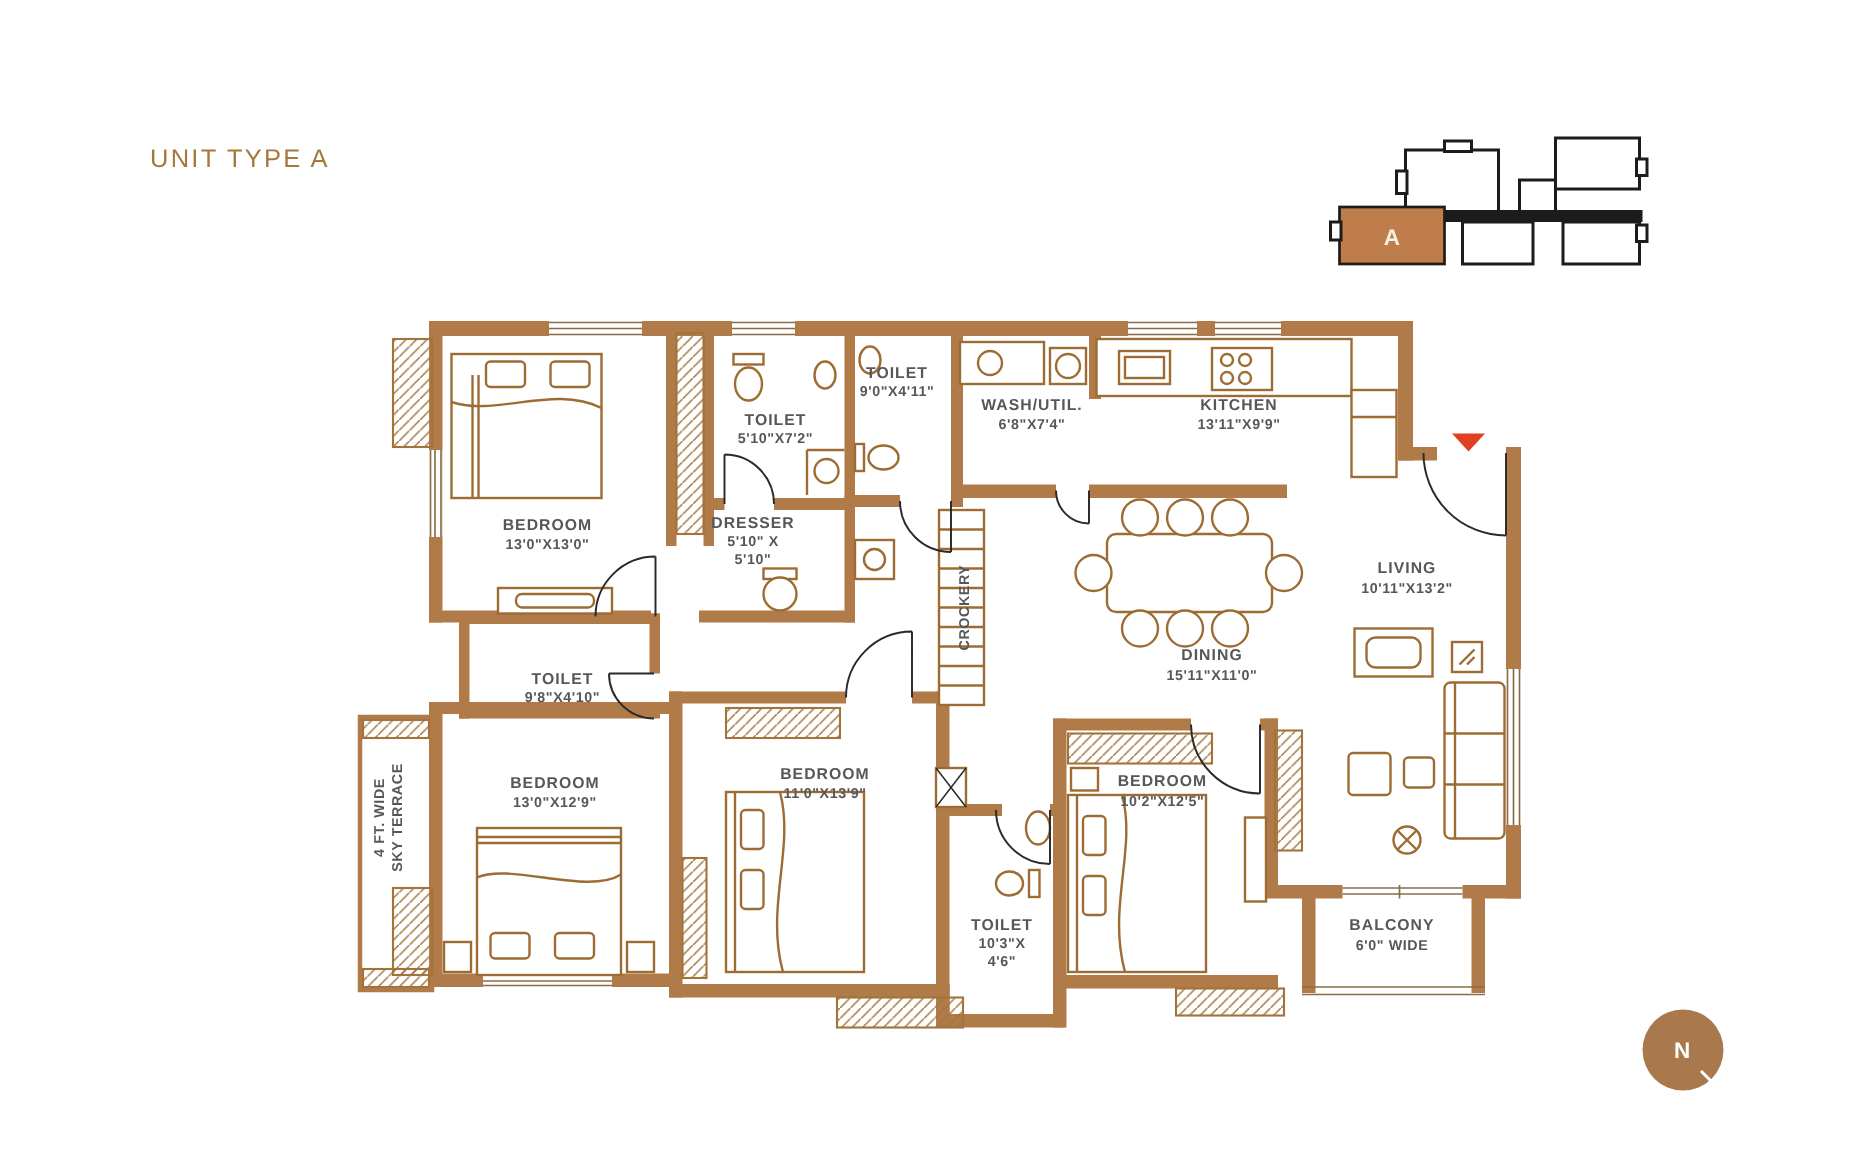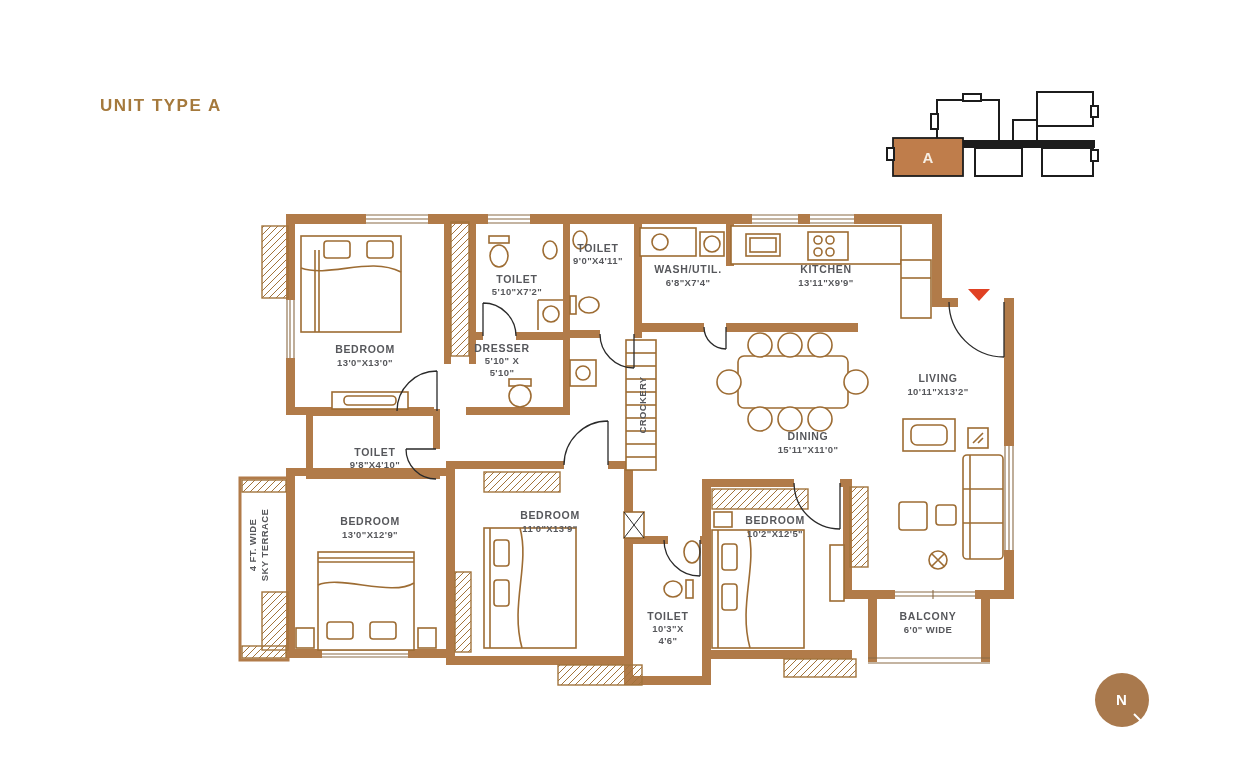--- a/index.html
+++ b/index.html
@@ -1,18 +1,18 @@
 <!DOCTYPE html>
 <html><head>
 <meta charset="utf-8">
 <style>
   html,body{margin:0;padding:0;background:#ffffff;}
   .page{position:relative;width:1250px;height:780px;background:#ffffff;overflow:hidden;
         font-family:"Liberation Sans", sans-serif;}
-  .title{position:absolute;left:100px;top:96px;font-size:17px;font-weight:bold;
+  .title{position:absolute;left:100px;top:96px;font-size:17px;font-weight:normal;
          letter-spacing:1.5px;color:#a5793c;}
   svg text{font-family:"Liberation Sans", sans-serif;}
   .rn{font-size:10.5px;font-weight:bold;letter-spacing:.7px;fill:#56575b;text-anchor:middle;}
   .rd{font-size:9.5px;font-weight:bold;letter-spacing:.4px;fill:#56575b;text-anchor:middle;}
   .wall{fill:#b17b49;}
   .furn{fill:none;stroke:#9d6c33;stroke-width:1.6;}
   .furnw{fill:#ffffff;stroke:#9d6c33;stroke-width:1.6;}
   .door{fill:none;stroke:#2a2a2a;stroke-width:1.3;}
   .winln{stroke:#8a6b45;stroke-width:1.1;}
   .hatch{fill:url(#hatchp);stroke:#a2743c;stroke-width:1.4;}

